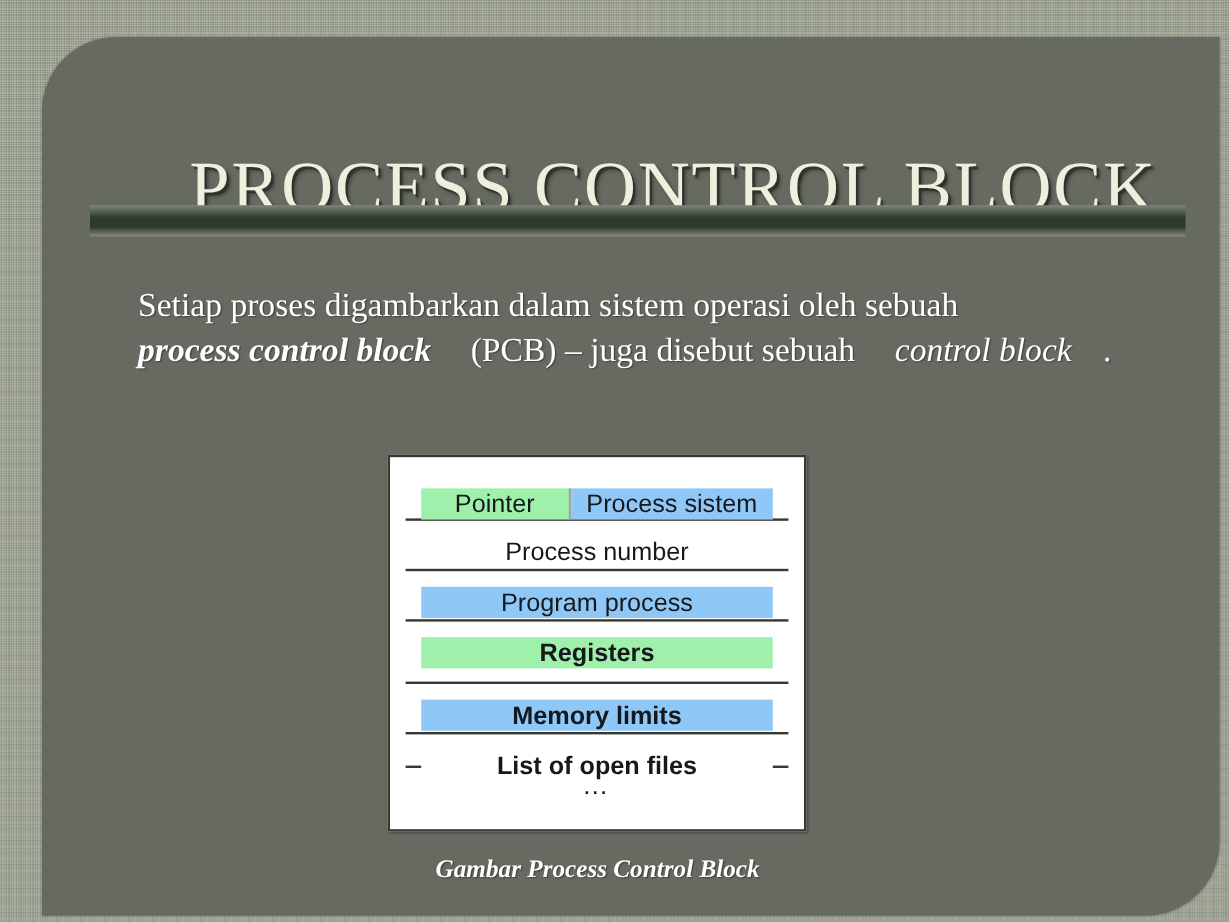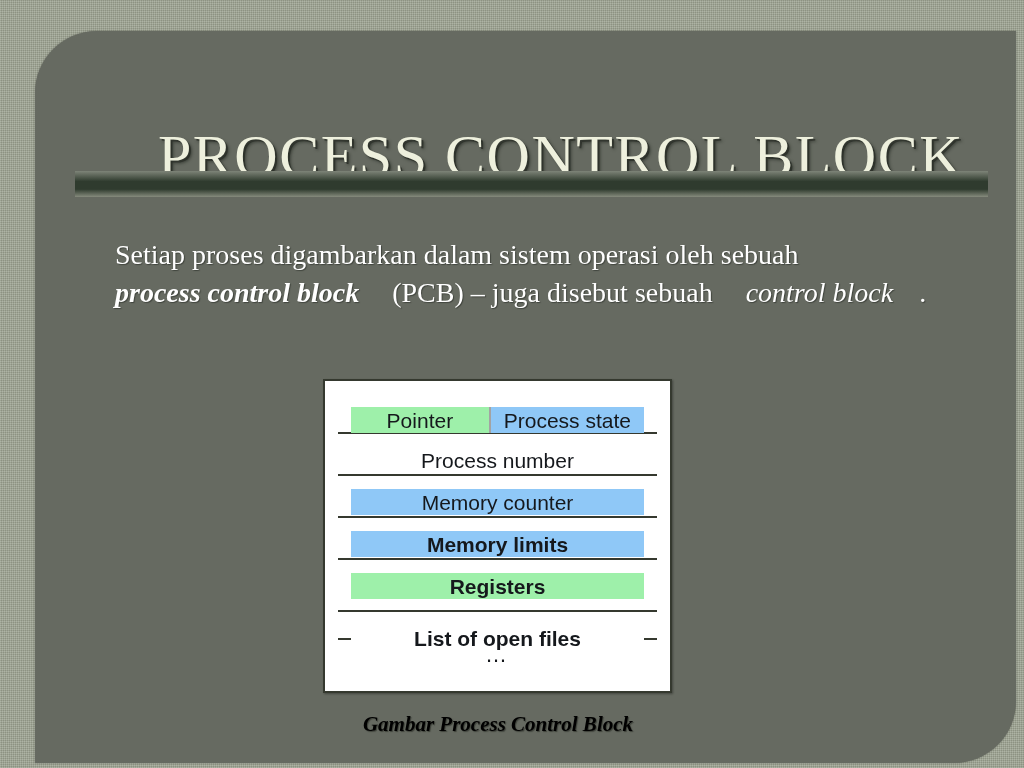--- a/index.html
+++ b/index.html
@@ -112,21 +112,21 @@
     font-size:22px;
     letter-spacing:3px;
   }
 
   
   #caption {
     position:absolute;
     left:188px; top:668px;
     width:550px;
     text-align:center;
-    color:#000000;
+    color:#ffffff;
     font-size:21px;
     font-weight:bold;
     font-style:italic;
     text-shadow:1px 1px 1px rgba(35,38,32,0.6);
   }
 </style>
 </head>
 <body>
 
 <div id="slide">
@@ -137,37 +137,37 @@
 
   <div id="body-text">
     <span>Setiap proses digambarkan dalam sistem operasi oleh sebuah</span><br>
     <span class="b">process control block</span><span> (PCB) – juga disebut sebuah </span><span class="i">control block</span><span>.</span>
   </div>
 
   <div id="pcb-table">
 
     <div class="pcb-row h40">
       <div class="pcb-cell c-green split">Pointer</div>
-      <div class="pcb-cell c-blue">Process state</div>
+      <div class="pcb-cell c-blue">Process sistem</div>
     </div>
 
     <div class="pcb-row h42">
       <div class="pcb-cell c-white">Process number</div>
     </div>
 
     <div class="pcb-row h42">
-      <div class="pcb-cell c-blue">Memory counter</div>
+      <div class="pcb-cell c-blue">Program process</div>
+    </div>
+
+    <div class="pcb-row h52">
+      <div class="pcb-cell c-green bold">Registers</div>
     </div>
 
     <div class="pcb-row h42">
       <div class="pcb-cell c-blue bold">Memory limits</div>
-    </div>
-
-    <div class="pcb-row h52">
-      <div class="pcb-cell c-green bold">Registers</div>
     </div>
 
     <div class="pcb-row h36">
       <div class="pcb-cell c-white bold">List of open files</div>
     </div>
 
     <div class="pcb-row h38">
       <div class="pcb-cell c-white dots">…</div>
     </div>
 

